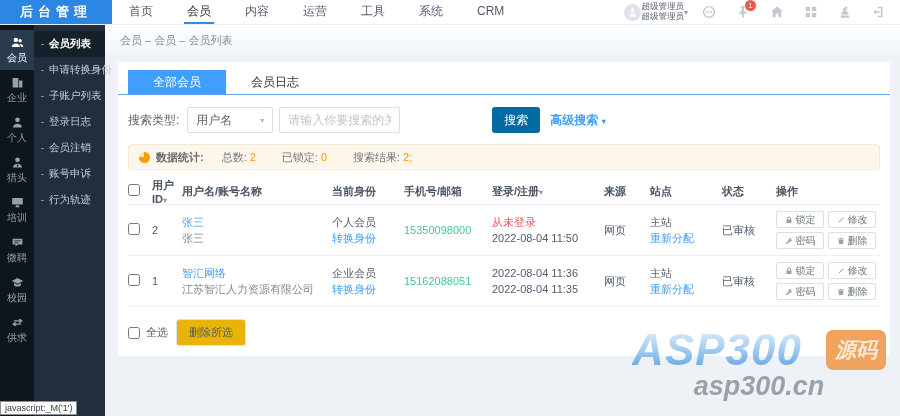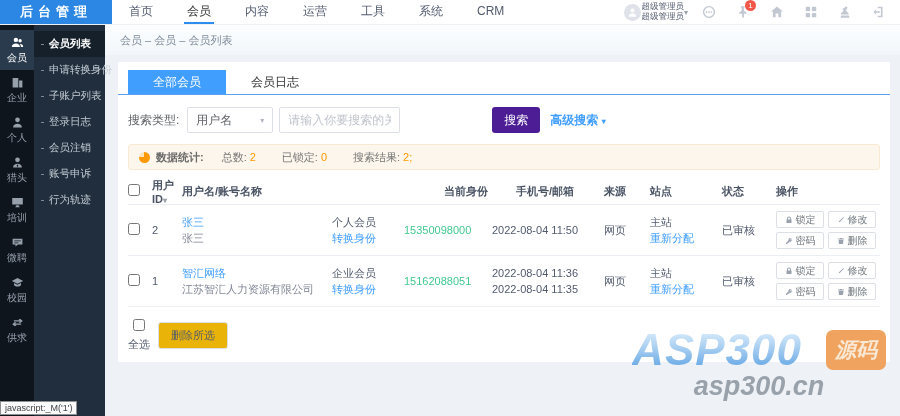--- a/index.html
+++ b/index.html
@@ -41,21 +41,21 @@
   .tabs { padding:8px 10px 0; border-bottom:1px solid #5ba1ee; display:flex; }
   .tab { height:24px; line-height:24px; padding:0 25px; font-size:12px; color:#333; cursor:pointer; }
   .tab.active { background:#409EFF; color:#fff; }
 
   .searchrow { display:flex; align-items:center; padding:12px 10px 11px; }
   .s-label { font-size:12px; color:#606266; margin-right:8px; }
   .select { width:86px; height:26px; border:1px solid #dcdfe6; border-radius:2px; display:flex; align-items:center; justify-content:space-between; padding:0 8px; font-size:12px; color:#606266; cursor:pointer; margin-right:6px; background:#fff; }
   .select .caret { color:#b0b6bf; }
   .s-input { width:121px; height:26px; border:1px solid #dcdfe6; border-radius:2px; padding:0 8px; font-size:12px; color:#606266; outline:none; font-family:"Liberation Sans",sans-serif; }
   .s-input::placeholder { color:#c0c4cc; }
-  .s-btn { width:48px; height:26px; background:#4c1d95; color:#fff; border:none; border-radius:3px; font-size:12px; margin-left:92px; cursor:pointer; font-family:Liberation Sans, sans-serif; }
+  .s-btn { width:48px; height:26px; background:#0369a1; color:#fff; border:none; border-radius:3px; font-size:12px; margin-left:92px; cursor:pointer; font-family:Liberation Sans, sans-serif; }
   .adv { font-size:12px; color:#409EFF; margin-left:10px; font-weight:bold; cursor:pointer; }
   .adv .caret { color:#409EFF; }
 
   .stats { margin:0 10px 8px; height:26px; background:#fdf6ec; border:1px solid #f8ead2; border-radius:3px; display:flex; align-items:center; padding:0 10px; font-size:11px; color:#767676; }
   .pie { width:11px; height:11px; border-radius:50%; background:conic-gradient(#ff9900 0 76%, #ffe3bd 76% 100%); margin-right:6px; }
   .stat-title { font-weight:bold; color:#6b6b6b; margin-right:18px; }
   .stat-item { margin-right:26px; }
   .stat-val { color:#ff9900; margin-left:3px; }
 
   .table { margin:0 10px; font-size:11px; color:#515a6e; }
@@ -79,21 +79,21 @@
   .sub { color:#808695; }
   .green { color:#42c990; }
   .red { color:#f25555; }
   .sort { font-size:8px; color:#9aa2ad; }
   input[type=checkbox] { width:12px; height:12px; accent-color:#409EFF; cursor:pointer; }
   .ops { display:grid; grid-template-columns:48px 48px; gap:4px; }
   .op-btn { height:17px; border:1px solid #dcdfe6; background:#fff; border-radius:2px; font-size:10px; color:#71787e; display:flex; align-items:center; justify-content:center; gap:3px; cursor:pointer; font-family:"Liberation Sans",sans-serif; }
   .op-btn svg { width:8px; height:8px; fill:#9aa2ad; }
 
   .tfoot { display:flex; align-items:center; gap:8px; margin:12px 10px 0; }
-  .selall { font-size:11px; color:#515a6e; display:flex; align-items:center; gap:6px;flex-direction:column; }
+  .selall { font-size:11px; color:#515a6e; display:flex; align-items:center; gap:6px; }
   .del-btn { padding:5px 12px; background:#eab308; border:1px solid #dcdfe6; border-radius:3px; font-size:11px; color:#515a6e; cursor:pointer; font-family:"Liberation Sans",sans-serif; }
 
   
   .watermark { position:absolute; right:14px; bottom:14px; text-align:center; font-style:italic; pointer-events:none; }
   .wm-row { display:flex; align-items:center; gap:24px; justify-content:center; }
   .wm-brand { font-size:44px; font-weight:bold; background:linear-gradient(180deg,#eaf5ff 0%,#a9cff1 45%,#4f9ae0 100%); -webkit-background-clip:text; background-clip:text; color:transparent; letter-spacing:1px; }
   .wm-badge { background:#f0a35e; color:#f9e8d5; font-size:21px; font-weight:bold; padding:6px 9px; border-radius:7px; }
   .wm-domain { font-size:27px; font-weight:bold; color:#99a2ab; margin-top:-4px; }
 
   .status-tip { position:absolute; left:0; bottom:1px; background:#fafafa; border:1px solid #8f8f8f; font-size:9px; color:#444; padding:1px 4px; z-index:9; }
@@ -281,20 +281,21 @@
           <span class="stat-item"><span>搜索结果:</span><span class="stat-val">2;</span></span>
         </div>
 
         <div class="table">
           <div class="tr thead">
             <span class="th c-check"><input type="checkbox" style=""></span>
             <span class="th c-id"><span>用户ID</span><span class="sort">▾</span></span>
             <span class="th c-name">用户名/账号名称</span>
             <span class="th c-ident">当前身份</span>
             <span class="th c-phone">手机号/邮箱</span>
+            <span class="th c-login"><span>登录/注册</span><span class="sort">▾</span></span>
             <span class="th c-src">来源</span>
             <span class="th c-site">站点</span>
             <span class="th c-status">状态</span>
             <span class="th c-ops">操作</span>
           </div>
 
           <div class="tbody">
 
             <div class="tr trow">
               <span class="td c-check"><input type="checkbox" style=""></span>
@@ -302,20 +303,21 @@
               <span class="td c-name cell2">
                 <div class="link">张三</div>
                 <div class="sub">张三</div>
               </span>
               <span class="td c-ident cell2">
                 <div>个人会员</div>
                 <div class="link">转换身份</div>
               </span>
               <span class="td c-phone green">15350098000</span>
               <span class="td c-login cell2">
+                <div class="red">从未登录</div>
                 <div>2022-08-04 11:50</div>
               </span>
               <span class="td c-src">网页</span>
               <span class="td c-site cell2">
                 <div>主站</div>
                 <div class="link">重新分配</div>
               </span>
               <span class="td c-status">已审核</span>
               <span class="td c-ops ops">
                 <button class="op-btn">

